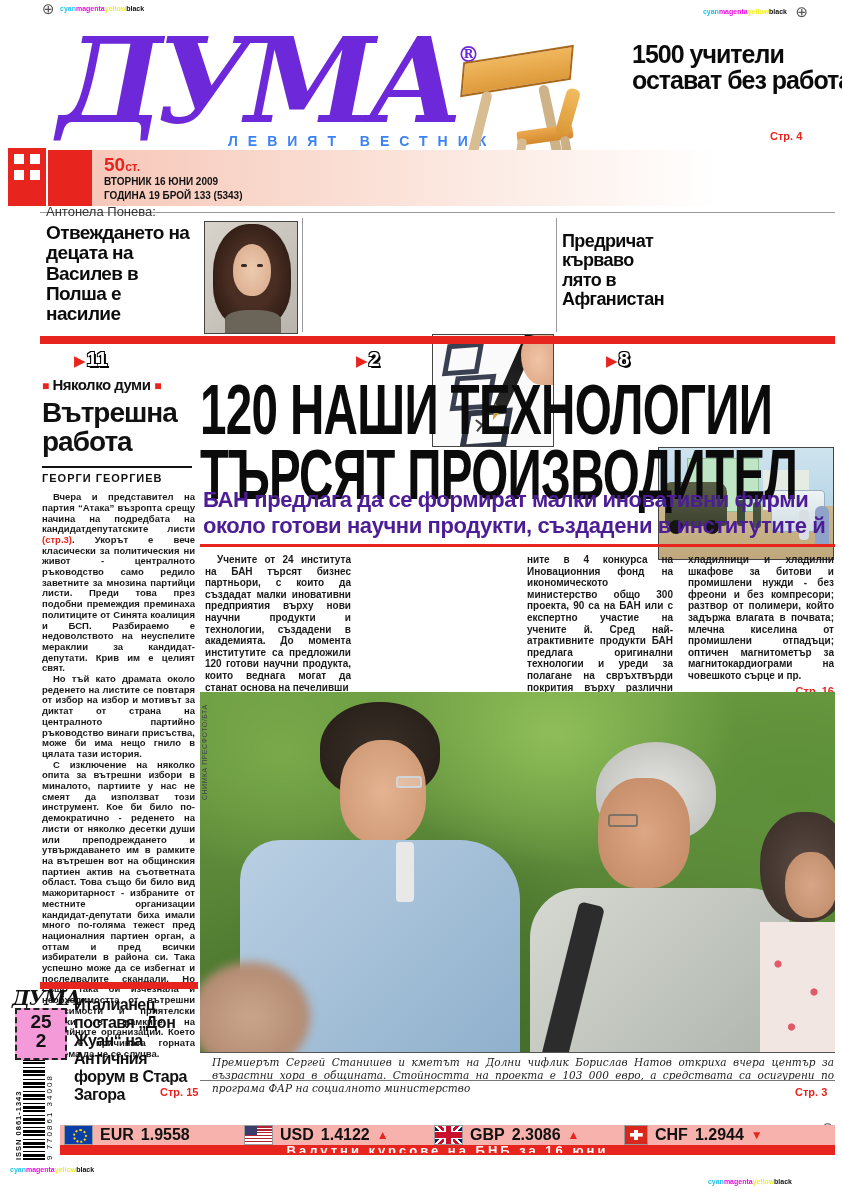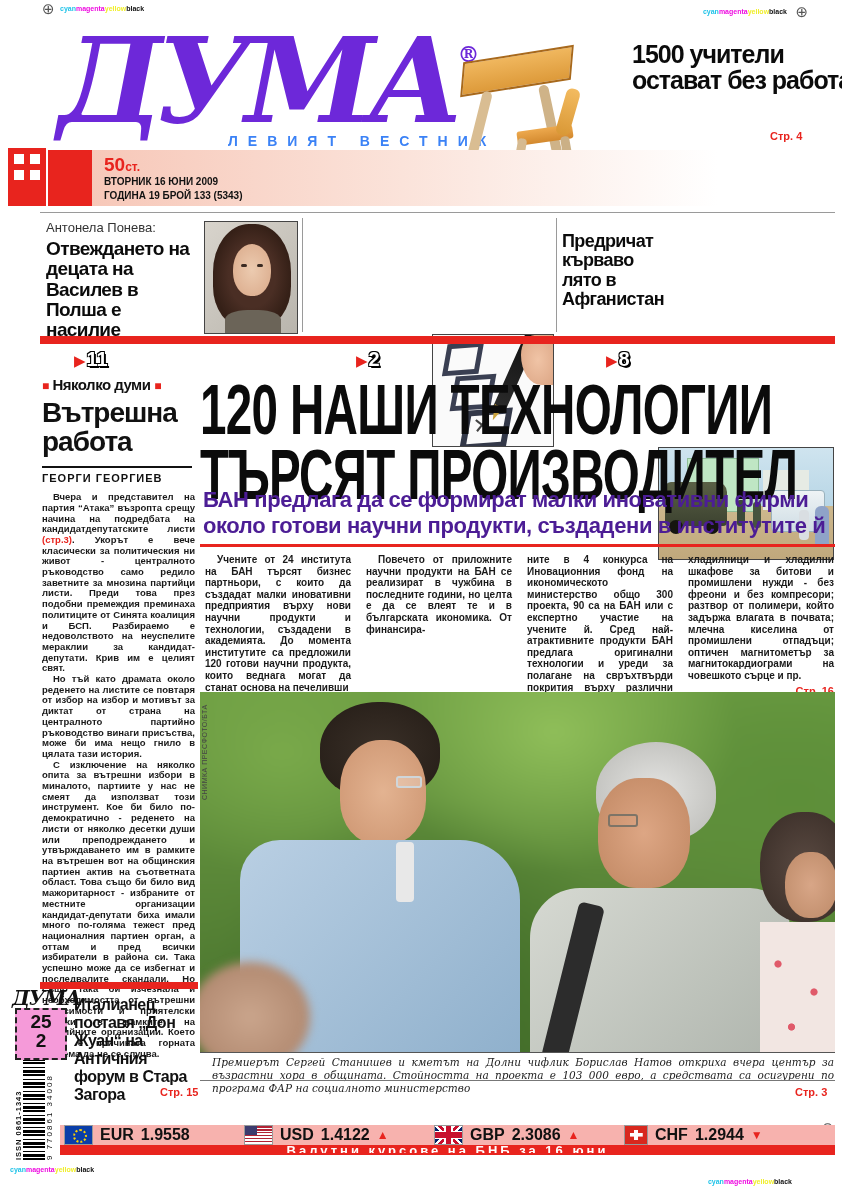--- a/index.html
+++ b/index.html
@@ -133,21 +133,21 @@
   <div class="abs price red" style="left:104px;top:154px;"><span>50</span><small>ст.</small></div>
   <div class="abs dateline" style="left:104px;top:175px;">
     <div>ВТОРНИК 16 ЮНИ 2009</div>
     <div>ГОДИНА 19 БРОЙ 133 (5343)</div>
   </div>
 
   <div class="abs hline" style="left:40px;top:212px;width:795px;"></div>
   <div class="abs vline" style="left:302px;top:218px;height:114px;"></div>
   <div class="abs vline" style="left:556px;top:218px;height:114px;"></div>
 
-  <div class="abs" style="left:46px;top:220px;width:152px;">
+  <div class="abs" style="left:46px;top:204px;width:152px;">
     <div class="kicker1">Антонела Понева:</div>
     <div class="tztitle" style="font-size:19px;margin-top:4px;">Отвеждането на децата на Василев в Полша е насилие</div>
   </div>
   <div class="abs photo" style="left:204px;top:221px;width:92px;height:111px;">
     <div class="abs" style="left:0;top:0;right:0;bottom:0;background:linear-gradient(135deg,#d8d4cc,#b9b5ad);"></div>
     <div class="abs" style="left:8px;top:2px;width:78px;height:104px;background:radial-gradient(closest-side,#4a2e24 60%,#352017 100%);border-radius:46% 46% 40% 40%;"></div>
     <div class="abs" style="left:28px;top:22px;width:38px;height:52px;background:radial-gradient(#eccbb0,#d9a888);border-radius:50% 50% 46% 46%;"></div>
     <div class="abs" style="left:36px;top:42px;width:6px;height:3px;background:#3a2a22;border-radius:2px;"></div>
     <div class="abs" style="left:52px;top:42px;width:6px;height:3px;background:#3a2a22;border-radius:2px;"></div>
     <div class="abs" style="left:20px;top:88px;width:56px;height:24px;background:#6b6458;border-radius:40% 40% 0 0;"></div>
@@ -199,21 +199,20 @@
 
   <div class="abs hl" style="left:200px;top:378px;">120 НАШИ ТЕХНОЛОГИИ</div>
   <div class="abs hl" style="left:200px;top:443px;">ТЪРСЯТ ПРОИЗВОДИТЕЛ</div>
   <div class="abs deck" style="left:203px;top:487px;width:632px;">БАН предлага да се формират малки иновативни фирми около готови научни продукти, създадени в институтите й</div>
   <div class="abs redbar" style="left:200px;top:544px;width:635px;height:3px;"></div>
 
   <div class="abs col" style="left:205px;top:554px;width:146px;height:136px;">
       <p>Учените от 24 института на БАН търсят бизнес партньори, с които да създадат малки иновативни предприятия върху нови научни продукти и технологии, създадени в академията. До момента институтите са предложили 120 готови научни продукта, които веднага могат да станат основа на печеливши</p>
     </div>
   <div class="abs col" style="left:366px;top:554px;width:146px;height:136px;">
-    <p>Повечето от приложните научни продукти на БАН се реализират в чужбина в последните години, но целта е да се влеят те и в българската икономика. От финансира-</p>
   </div>
   <div class="abs col" style="left:527px;top:554px;width:146px;height:136px;">
       <p class="noind">ните в 4 конкурса на Иновационния фонд на икономическото министерство общо 300 проекта, 90 са на БАН или с експертно участие на учените й. Сред най-атрактивните продукти БАН предлага оригинални технологии и уреди за полагане на свръхтвърди покрития върху различни материали и детайли; различни</p>
     </div>
   <div class="abs col" style="left:688px;top:554px;width:146px;height:150px;">
     <p class="noind">хладилници и хладилни шкафове за битови и промишлени нужди - без фреони и без компресори; разтвор от полимери, който задържа влагата в почвата; млечна киселина от промишлени отпадъци; оптичен магнитометър за магнитокардиограми на човешкото сърце и пр.</p>
     <div class="colref red">Стр. 16</div>
   </div>
 
   <div class="abs" style="left:200px;top:692px;width:635px;height:360px;overflow:hidden;border-bottom:1px solid #555;">

